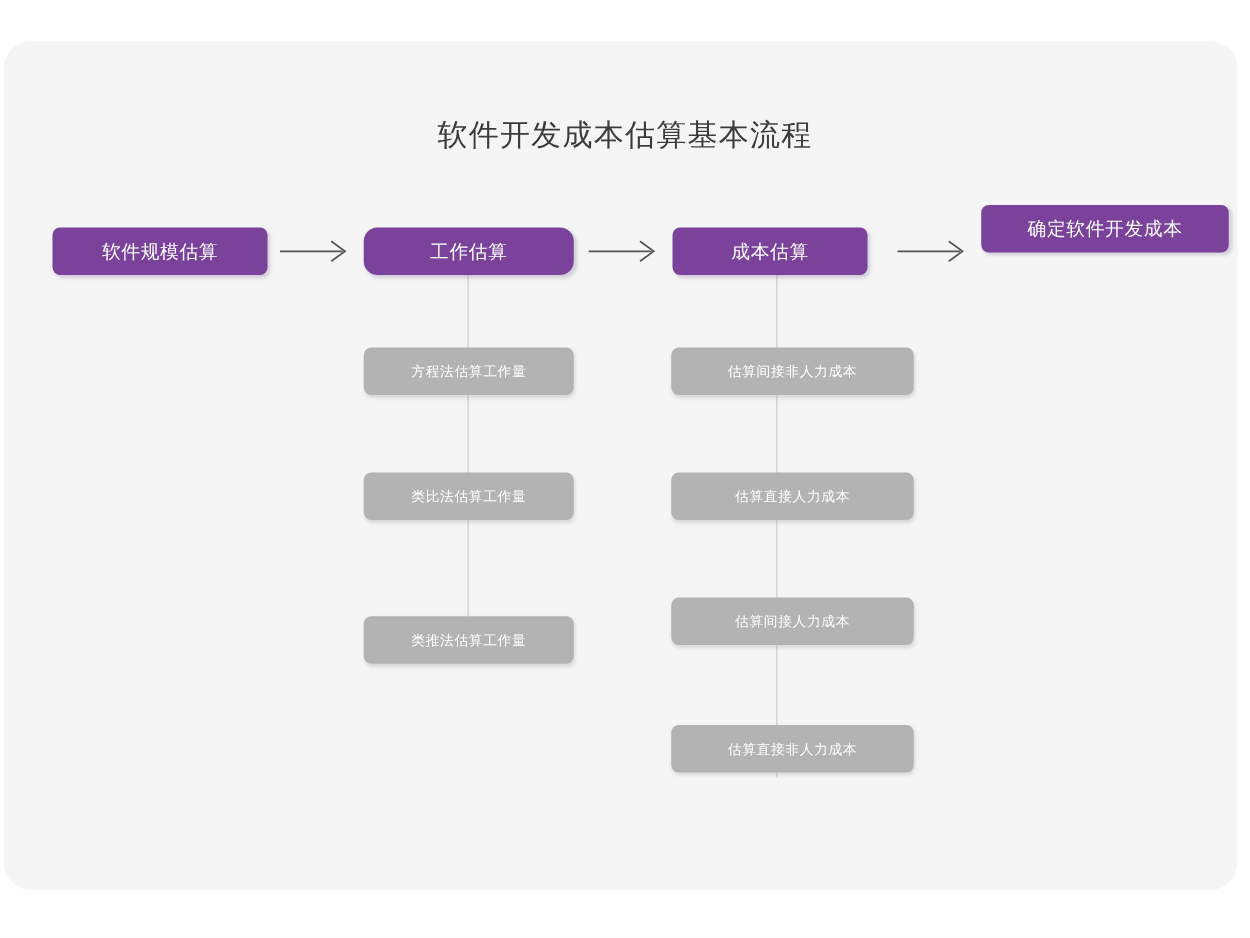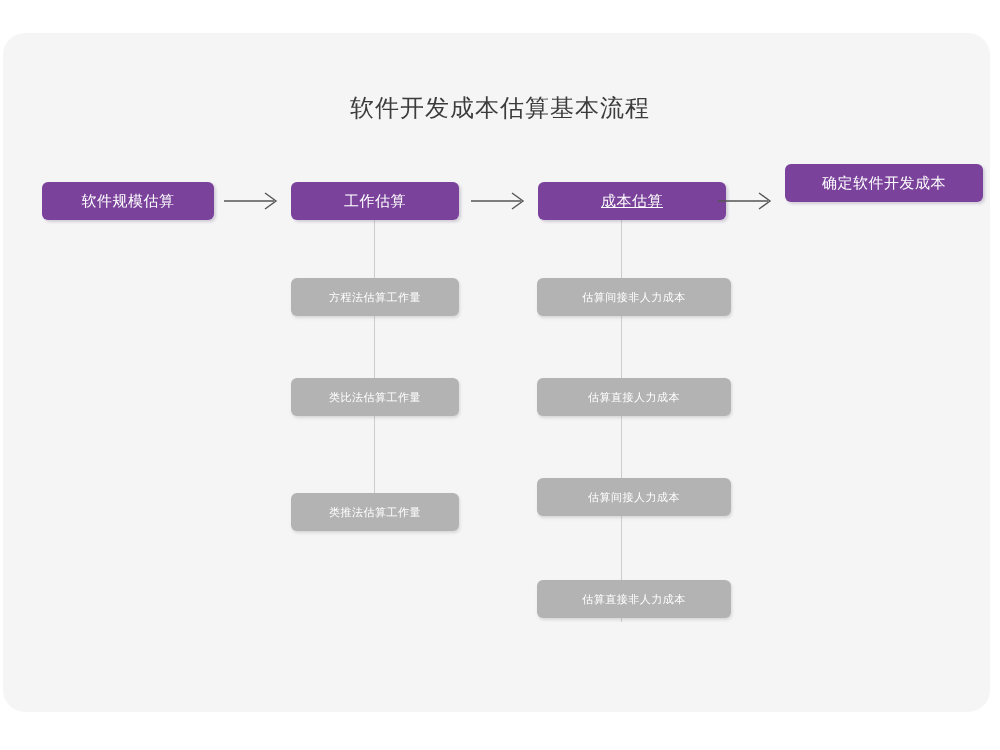--- a/index.html
+++ b/index.html
@@ -46,22 +46,22 @@
     color: #ffffff;
     font-size: 15px;
     display: flex;
     align-items: center;
     justify-content: center;
     box-shadow: 2px 2px 3px rgba(120,100,140,0.28);
     letter-spacing: 0.5px;
     white-space: nowrap;
   }
   #stage-0 { left: 42px;  top: 182px; width: 172px; }
-  #stage-1 { left: 291px; top: 182px; width: 168px; }
-  #stage-2 { left: 538px; top: 182px; width: 188px; text-decoration: underline; }
+  #stage-1 { left: 291px; top: 182px; width: 168px; border-radius: 11px; }
+  #stage-2 { left: 538px; top: 182px; width: 156px; }
   #stage-3 { left: 785px; top: 164px; width: 198px; }
 
   
   .stage-arrow {
     position: absolute;
     top: 186px;
     width: 62px;
     height: 30px;
   }
   #arrow-0 { left: 222px; }

